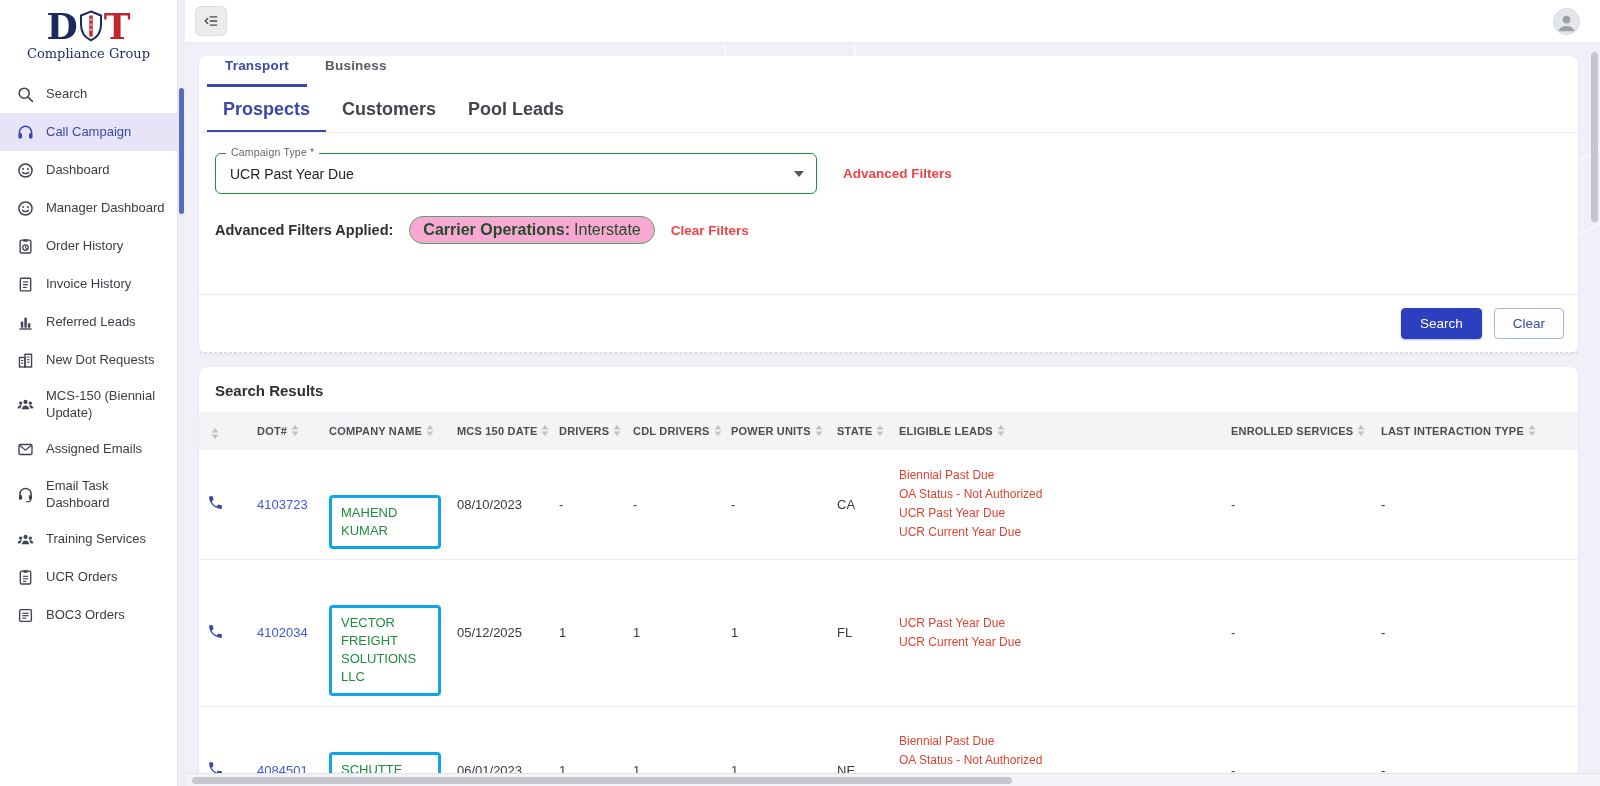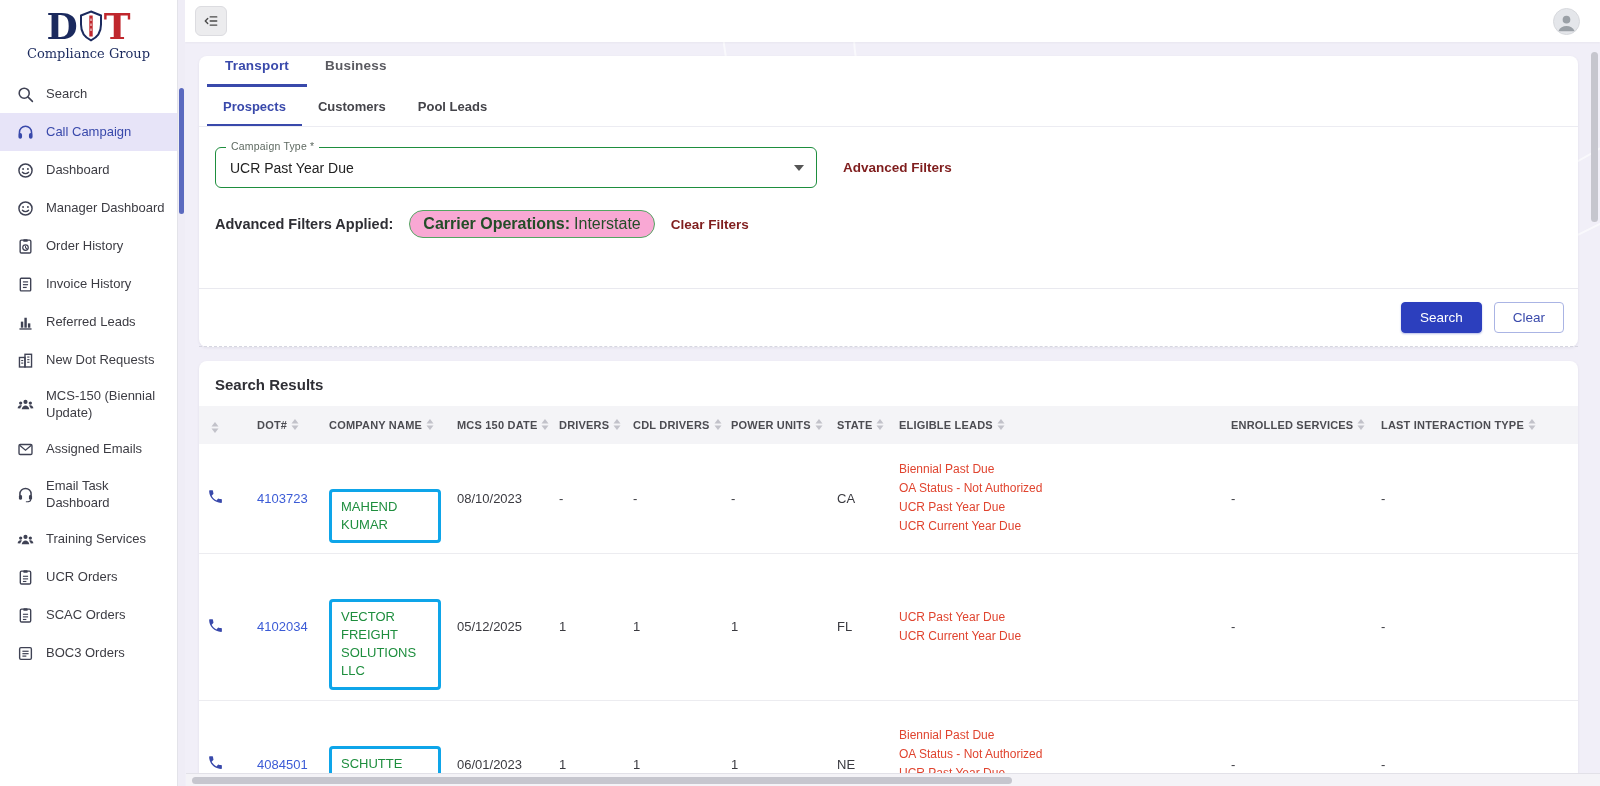--- a/index.html
+++ b/index.html
@@ -37,31 +37,31 @@
   .curve1 { width:900px; height:500px; top:-300px; right:-150px; transform:rotate(-8deg); }
   .curve2 { width:1100px; height:650px; top:-380px; right:-220px; transform:rotate(-6deg); }
 
   .card { background:#fff; border-radius:8px; box-shadow:0 1px 3px rgba(25,25,60,.07); position:relative; }
 
   
   .tabs-row { display:flex; padding:0 8px; }
   .tab { padding:2px 18px 11px; font-size:13.5px; font-weight:600; color:#5a5a60; cursor:pointer; border-bottom:3px solid transparent; letter-spacing:.2px; }
   .tab.active { color:#3949ab; border-bottom-color:#3949ab; }
   .subtabs-row { display:flex; padding:0 8px; border-bottom:1px solid #ececf2; }
-  .subtab { padding:12px 16px 10px; font-size:13px; font-weight:600; color:#44444a; cursor:pointer; border-bottom:2px solid transparent; }
+  .subtab { padding:12px 16px 10px; font-size:18px; font-weight:600; color:#44444a; cursor:pointer; border-bottom:2px solid transparent; }
   .subtab.active { color:#3949ab; border-bottom-color:#3949ab; }
 
   
   .filter-body { padding:20px 16px 0; }
   .campaign-row { display:flex; align-items:center; gap:26px; }
   .select-wrap { position:relative; width:602px; height:41px; border:1.5px solid #1e8e3e; border-radius:6px; display:flex; align-items:center; padding:0 12px 0 14px; background:#fff; cursor:pointer; }
   .select-label { position:absolute; top:-8px; left:10px; background:#fff; padding:0 5px; font-size:10.5px; color:#5f6a62; letter-spacing:.2px; }
   .select-value { flex:1; font-size:14px; color:#222; }
   .caret { width:0; height:0; border-left:5px solid transparent; border-right:5px solid transparent; border-top:6px solid #555; }
-  .link { color:#7f1d1d; font-size:13.5px; font-weight:600; cursor:pointer; }
+  .link { color:#ef4444; font-size:13.5px; font-weight:600; cursor:pointer; }
 
   .applied-row { display:flex; align-items:center; gap:16px; margin-top:22px; padding-bottom:24px; }
   .applied-label { font-size:14.5px; font-weight:700; color:#2f2f35; }
   .chip { display:inline-flex; align-items:center; border:1px solid #53a662; background:#f9a8d4; border-radius:999px; padding:4px 13px; font-size:16px; color:#234d28; cursor:default; }
   .chip b { font-weight:700; margin-right:4px; }
 
   .actions-row { border-top:1px solid #e9e9ef; margin-top:26px; padding:13px 14px; display:flex; justify-content:flex-end; gap:12px; }
   .btn { font-size:13.5px; border-radius:4px; padding:7px 18px; cursor:pointer; font-family:inherit; }
   .btn-search { background:#2c3fbe; color:#fff; border:1px solid #2c3fbe; box-shadow:0 1px 2px rgba(44,63,190,.35); }
   .btn-clear { background:#fff; color:#3949ab; border:1px solid #aab4e4; }
@@ -244,32 +244,20 @@
        <span class="nav-icon">
           <svg viewBox="0 0 22 22">
             <rect x="5" y="3.6" width="12" height="15" rx="1.5" fill="none" stroke="currentColor" stroke-width="1.6"></rect>
             <rect x="8.5" y="2.6" width="5" height="3" rx="1" fill="currentColor"></rect>
             <line x1="8" y1="9.6" x2="14" y2="9.6" stroke="currentColor" stroke-width="1.3"></line>
             <line x1="8" y1="12.6" x2="14" y2="12.6" stroke="currentColor" stroke-width="1.3"></line>
             <line x1="8" y1="15.6" x2="12" y2="15.6" stroke="currentColor" stroke-width="1.3"></line>
           </svg>
         </span>
        <span class="nav-label">UCR Orders</span>
-     </div>
-      <div class="nav-item">
-       <span class="nav-icon">
-          <svg viewBox="0 0 22 22">
-            <rect x="5" y="3.6" width="12" height="15" rx="1.5" fill="none" stroke="currentColor" stroke-width="1.6"></rect>
-            <rect x="8.5" y="2.6" width="5" height="3" rx="1" fill="currentColor"></rect>
-            <line x1="8" y1="9.6" x2="14" y2="9.6" stroke="currentColor" stroke-width="1.3"></line>
-            <line x1="8" y1="12.6" x2="14" y2="12.6" stroke="currentColor" stroke-width="1.3"></line>
-            <line x1="8" y1="15.6" x2="12" y2="15.6" stroke="currentColor" stroke-width="1.3"></line>
-          </svg>
-        </span>
-       <span class="nav-label">SCAC Orders</span>
      </div>
       <div class="nav-item">
        <span class="nav-icon">
           <svg viewBox="0 0 22 22">
             <rect x="4.2" y="4.2" width="13.6" height="13.6" rx="1.5" fill="none" stroke="currentColor" stroke-width="1.6"></rect>
             <line x1="7.4" y1="8.4" x2="14.6" y2="8.4" stroke="currentColor" stroke-width="1.4"></line>
             <line x1="7.4" y1="11.2" x2="14.6" y2="11.2" stroke="currentColor" stroke-width="1.4"></line>
             <line x1="7.4" y1="14" x2="12" y2="14" stroke="currentColor" stroke-width="1.4"></line>
           </svg>
         </span>

